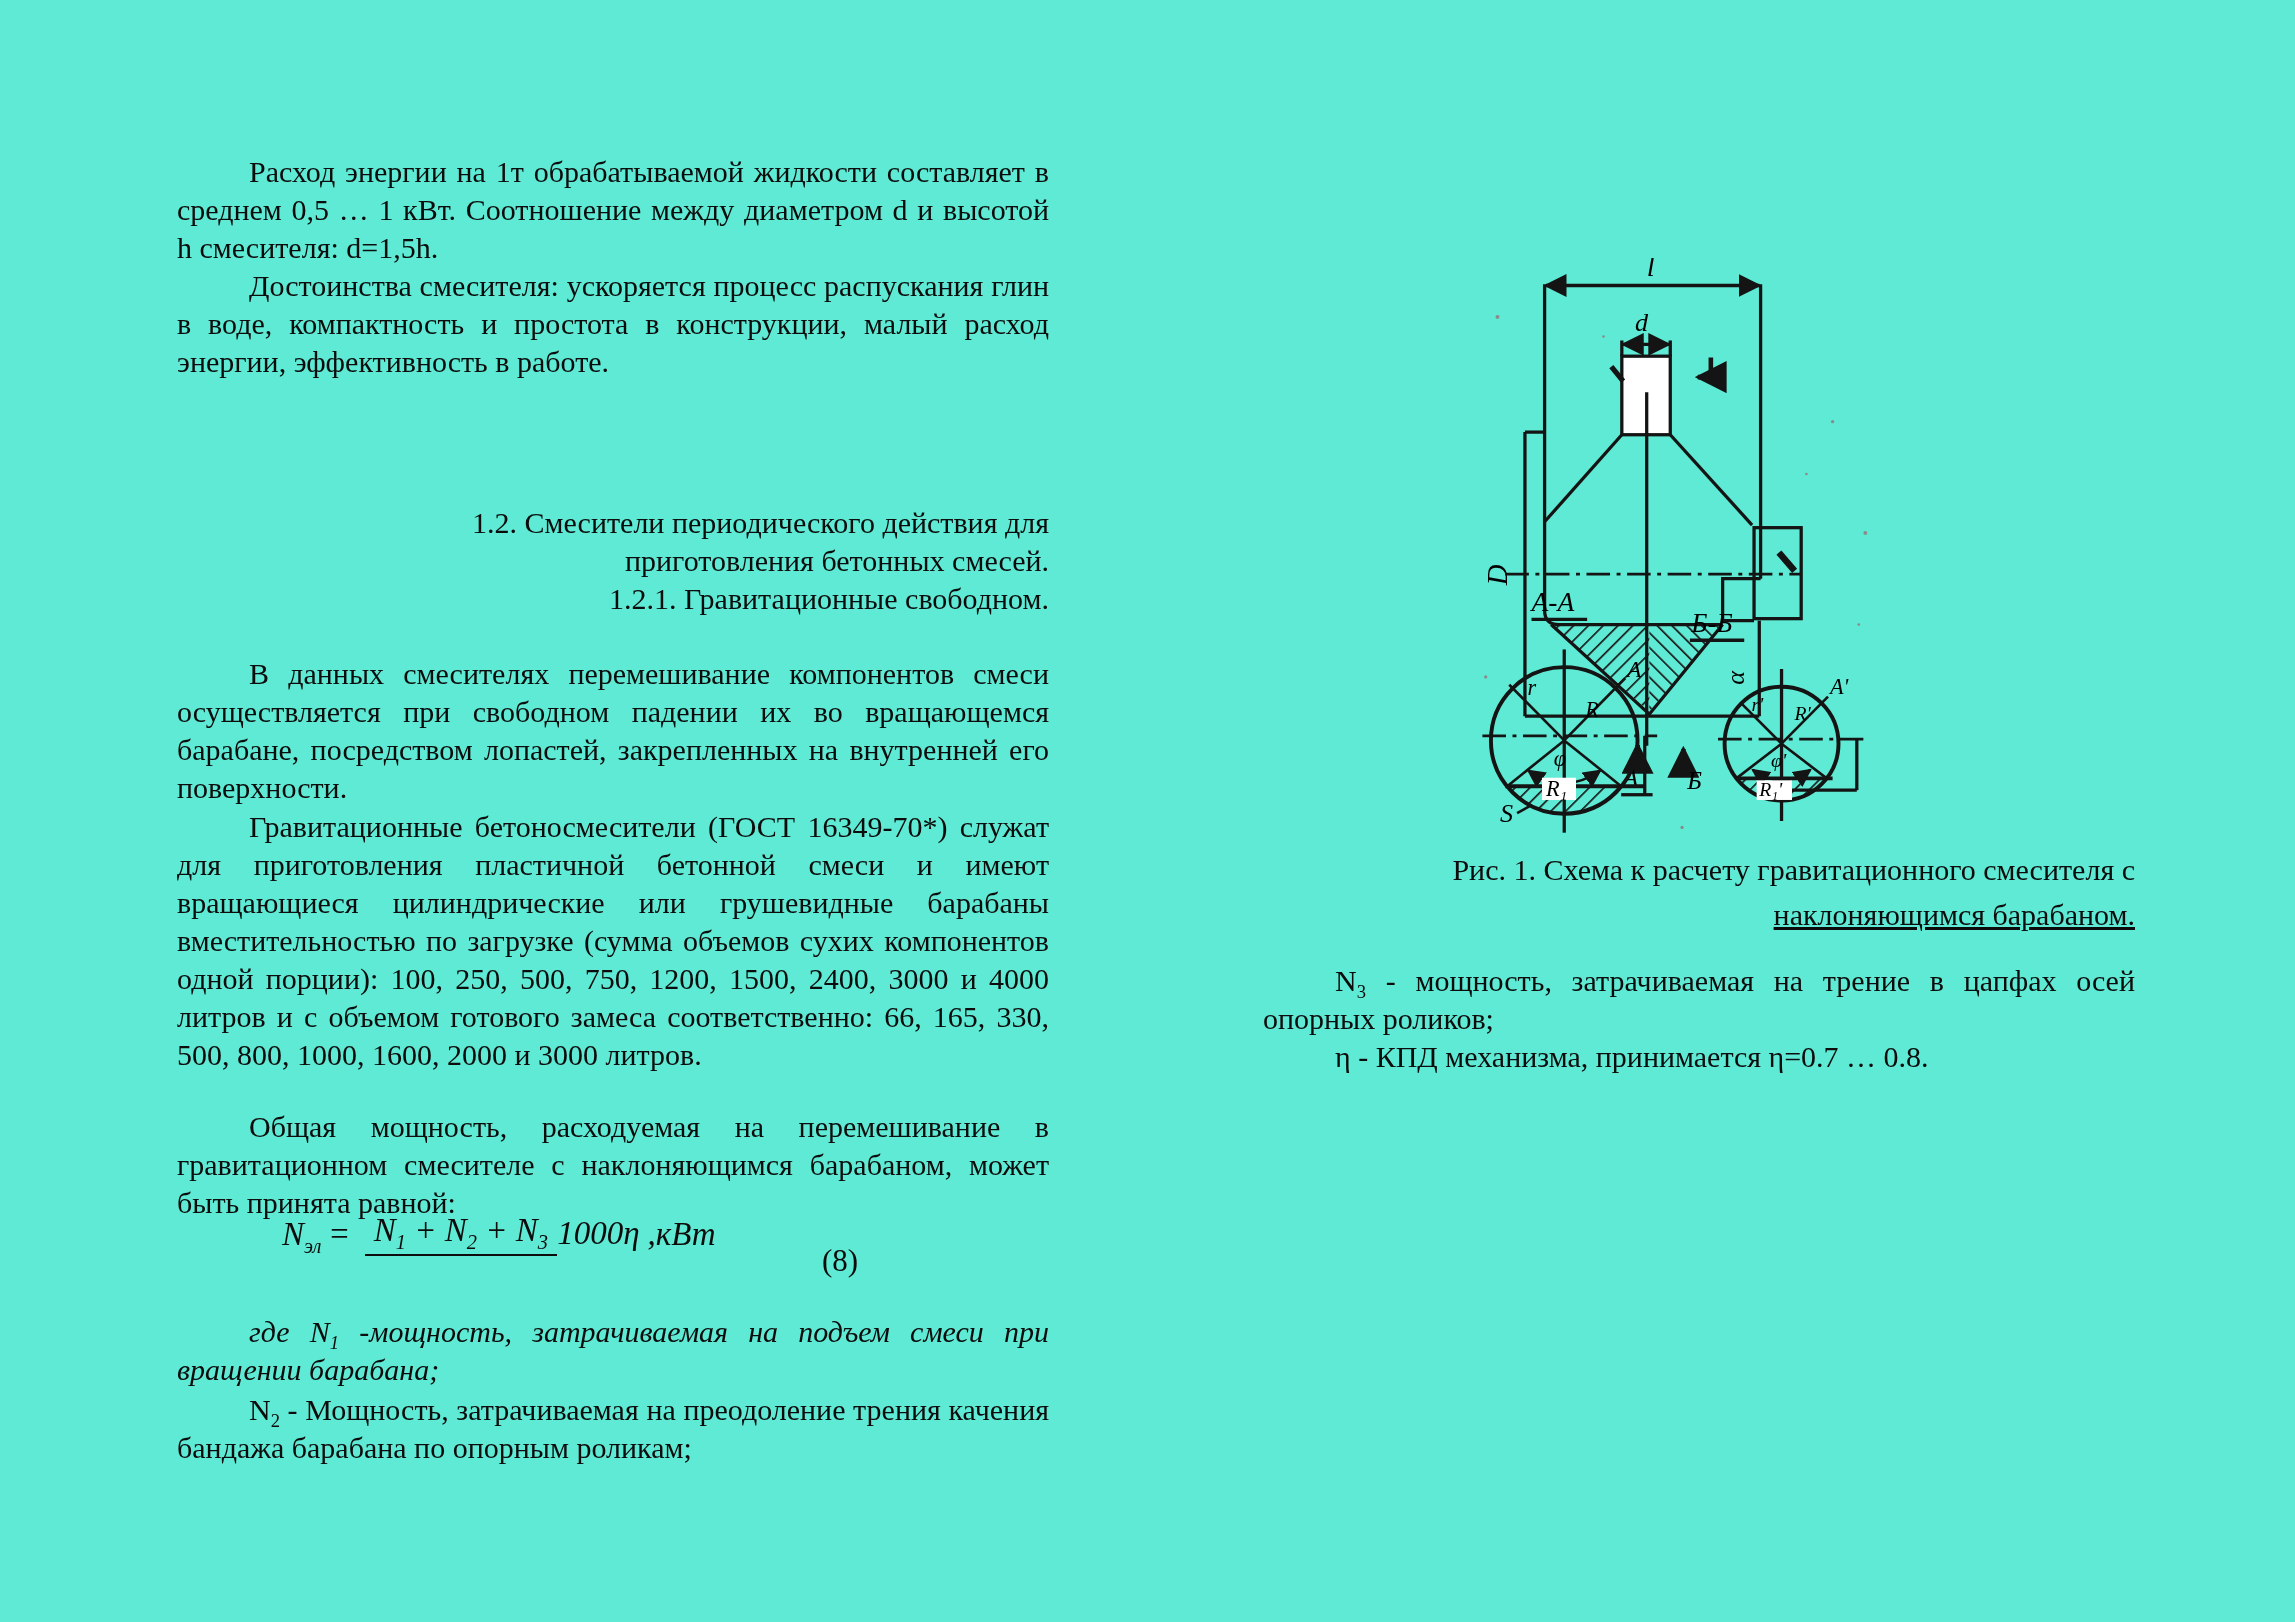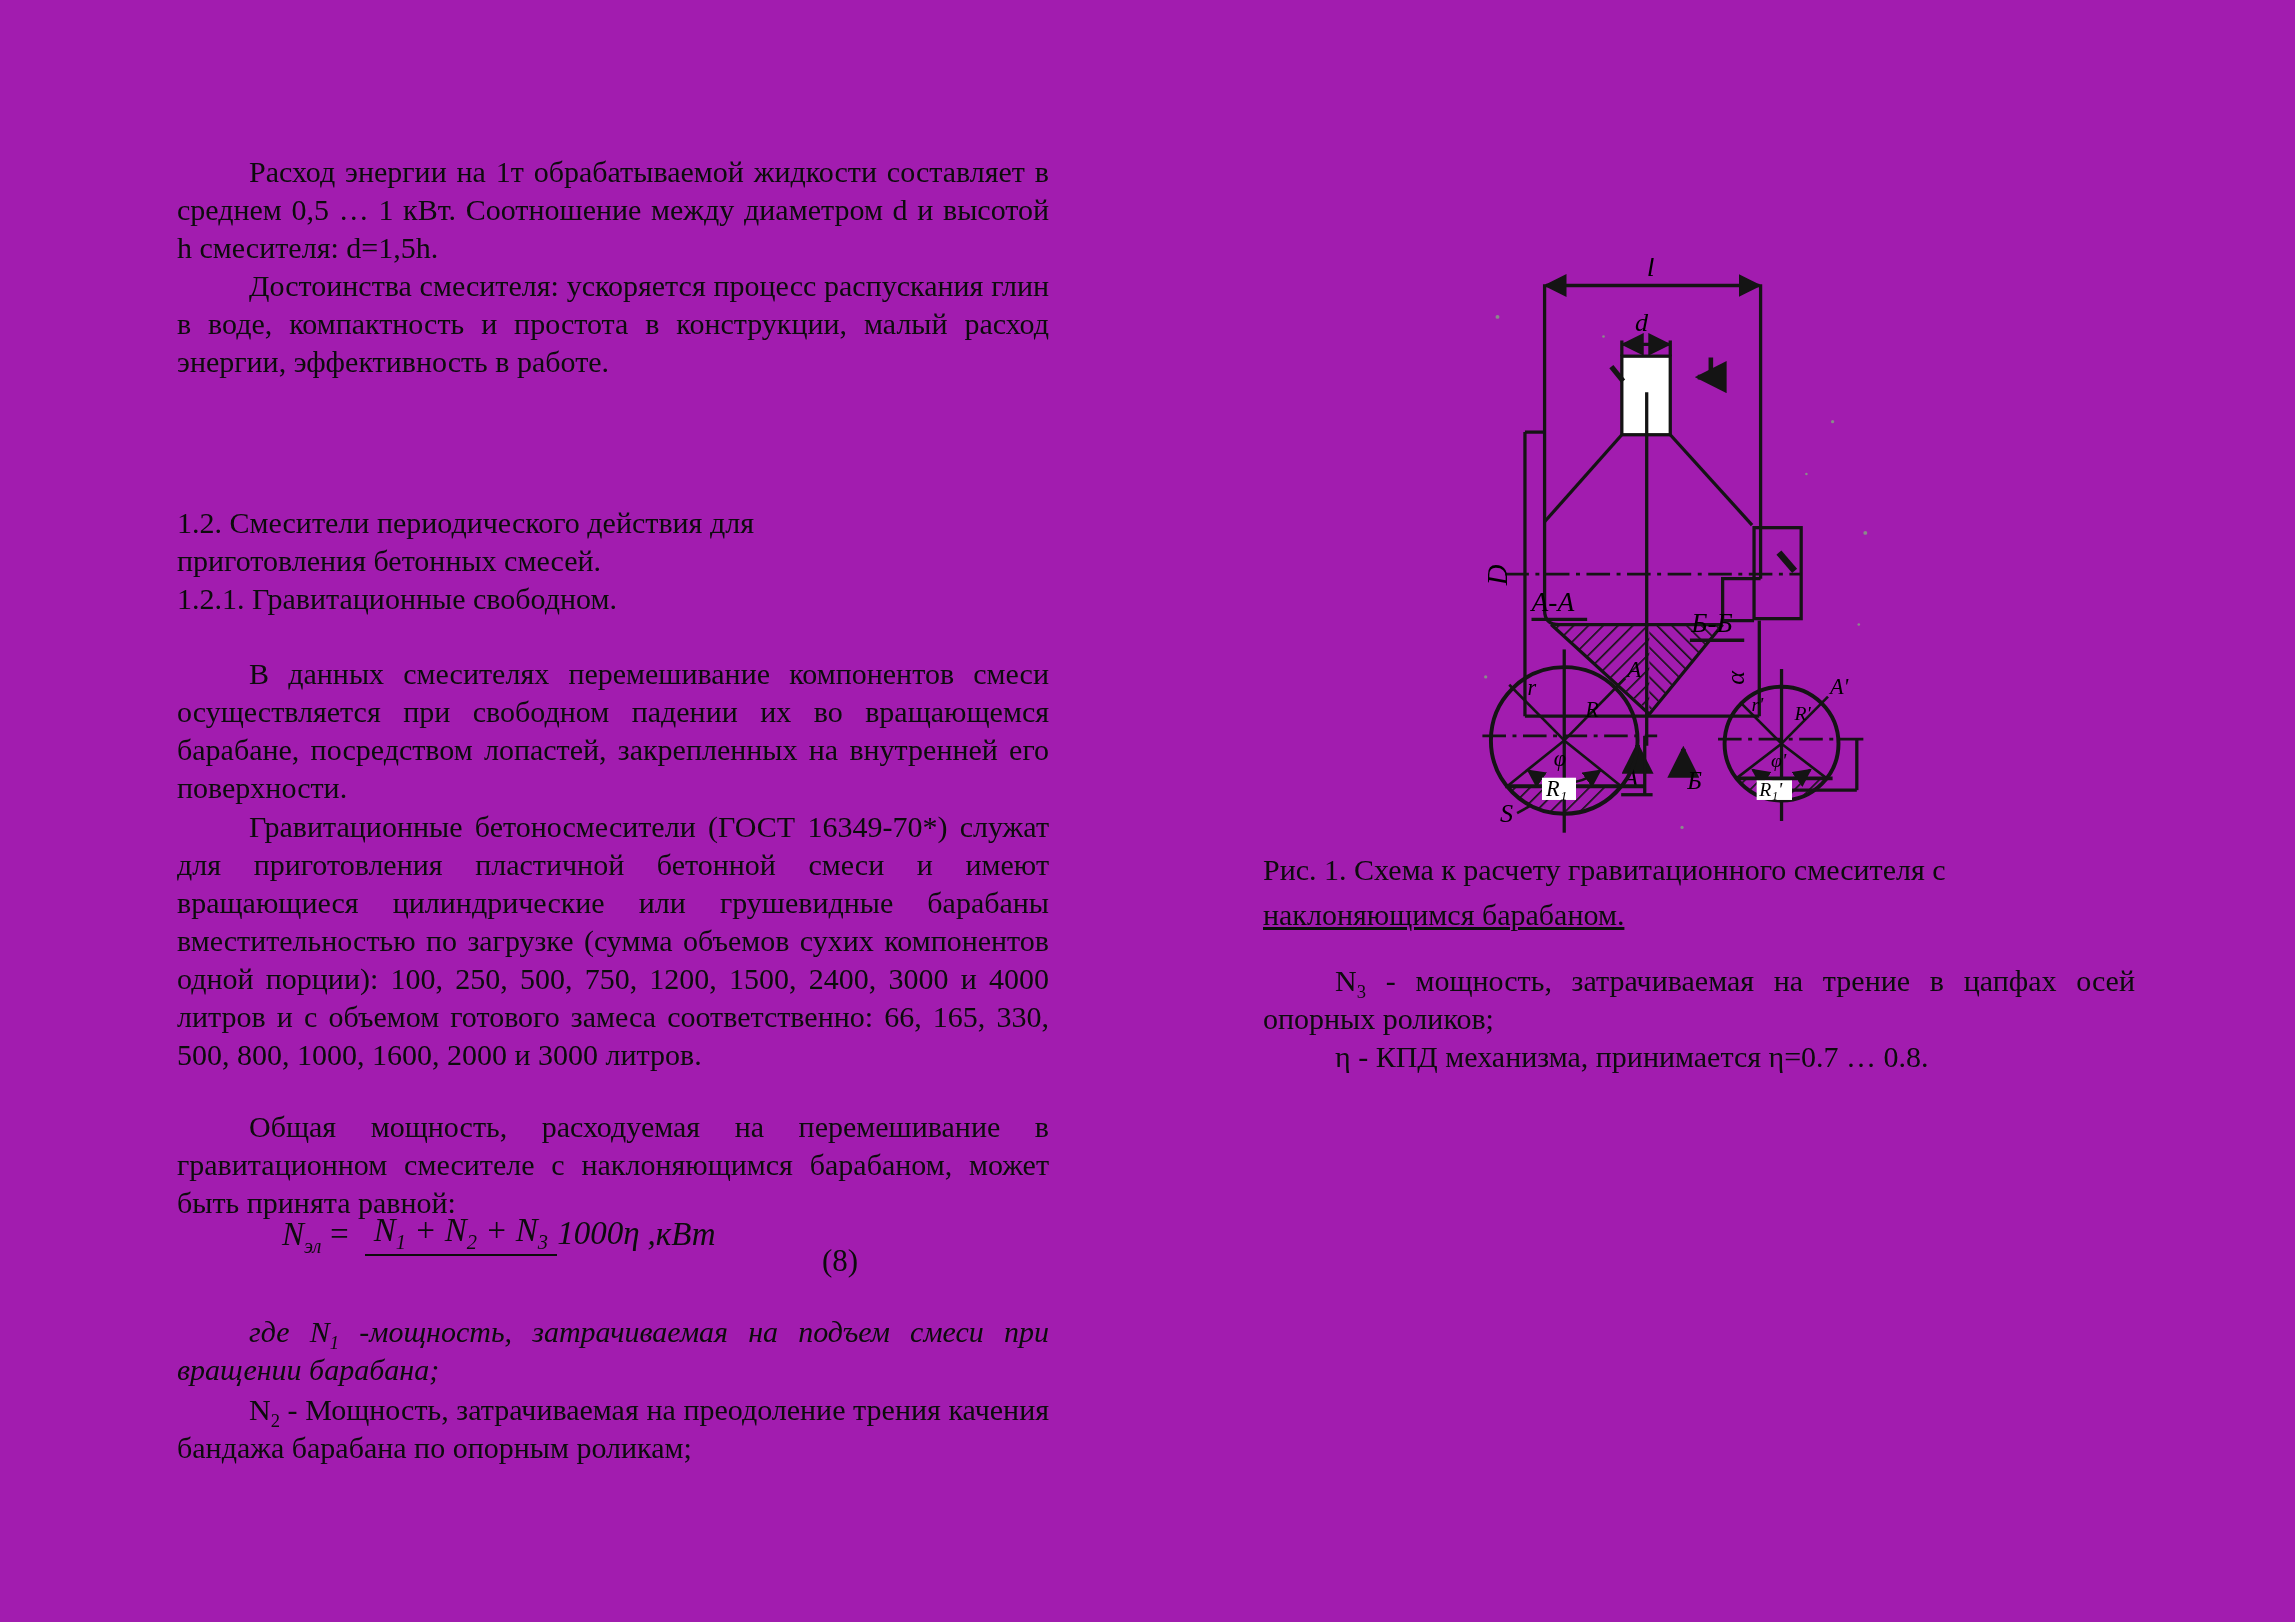--- a/index.html
+++ b/index.html
@@ -1,32 +1,32 @@
 <!DOCTYPE html>
 <html style="font-size:10.5px"><head>
 <meta charset="utf-8">
 <style>
   html,body{margin:0;padding:0;background:#e8e8e8;}
   #canvas{
     position:relative;
     width:2295px;height:1623px;
-    background:#a21caf;
+    background:#5eead4;
     font-family:"Liberation Serif","DejaVu Serif",serif;
     color:#0c0c0c;
     overflow:hidden;
   }
   .abs{position:absolute;}
   .pt{
     font-size:30px;
     line-height:38px;
     text-align:justify;
     text-indent:72px;
     width:872px;
   }
-  .center{text-align:left;text-indent:0;}
+  .center{text-align:right;text-indent:0;}
   sub{font-size:0.62em;line-height:0;}
   .formula{
     display:flex;
     align-items:center;
     font-style:italic;
     font-size:33px;
   }
   .formula .lead{width:105px;}
   .frac{
     display:inline-flex;

